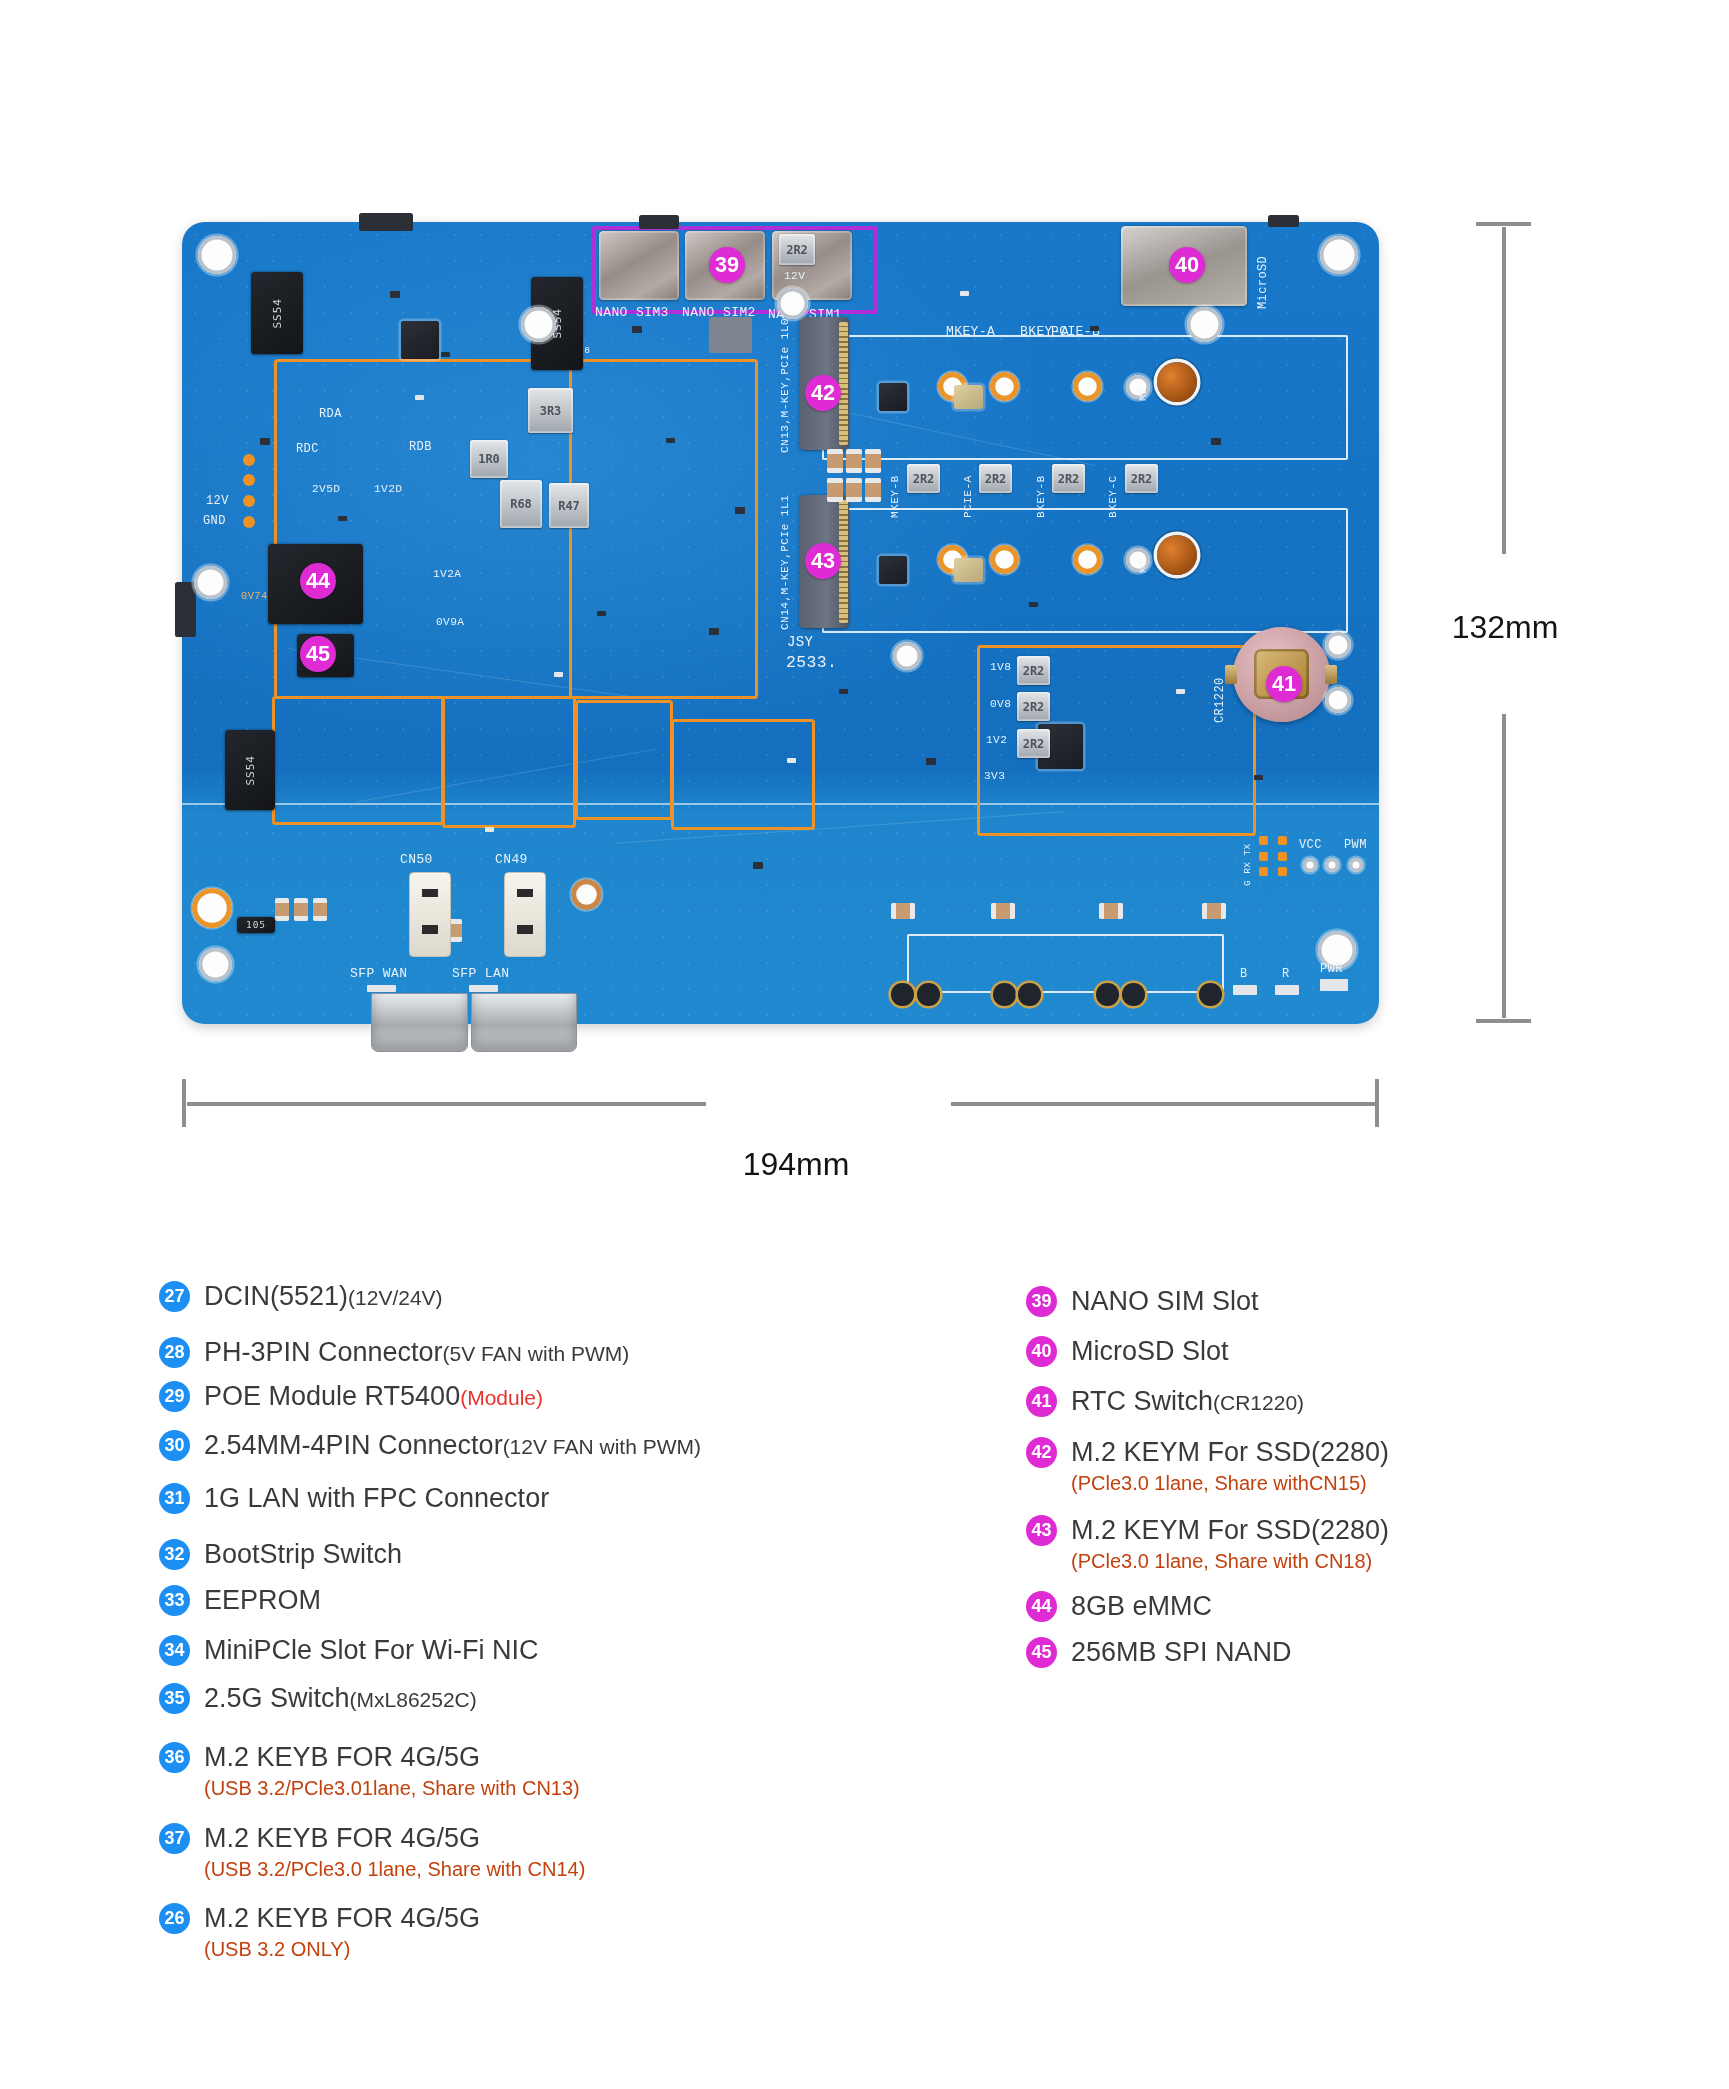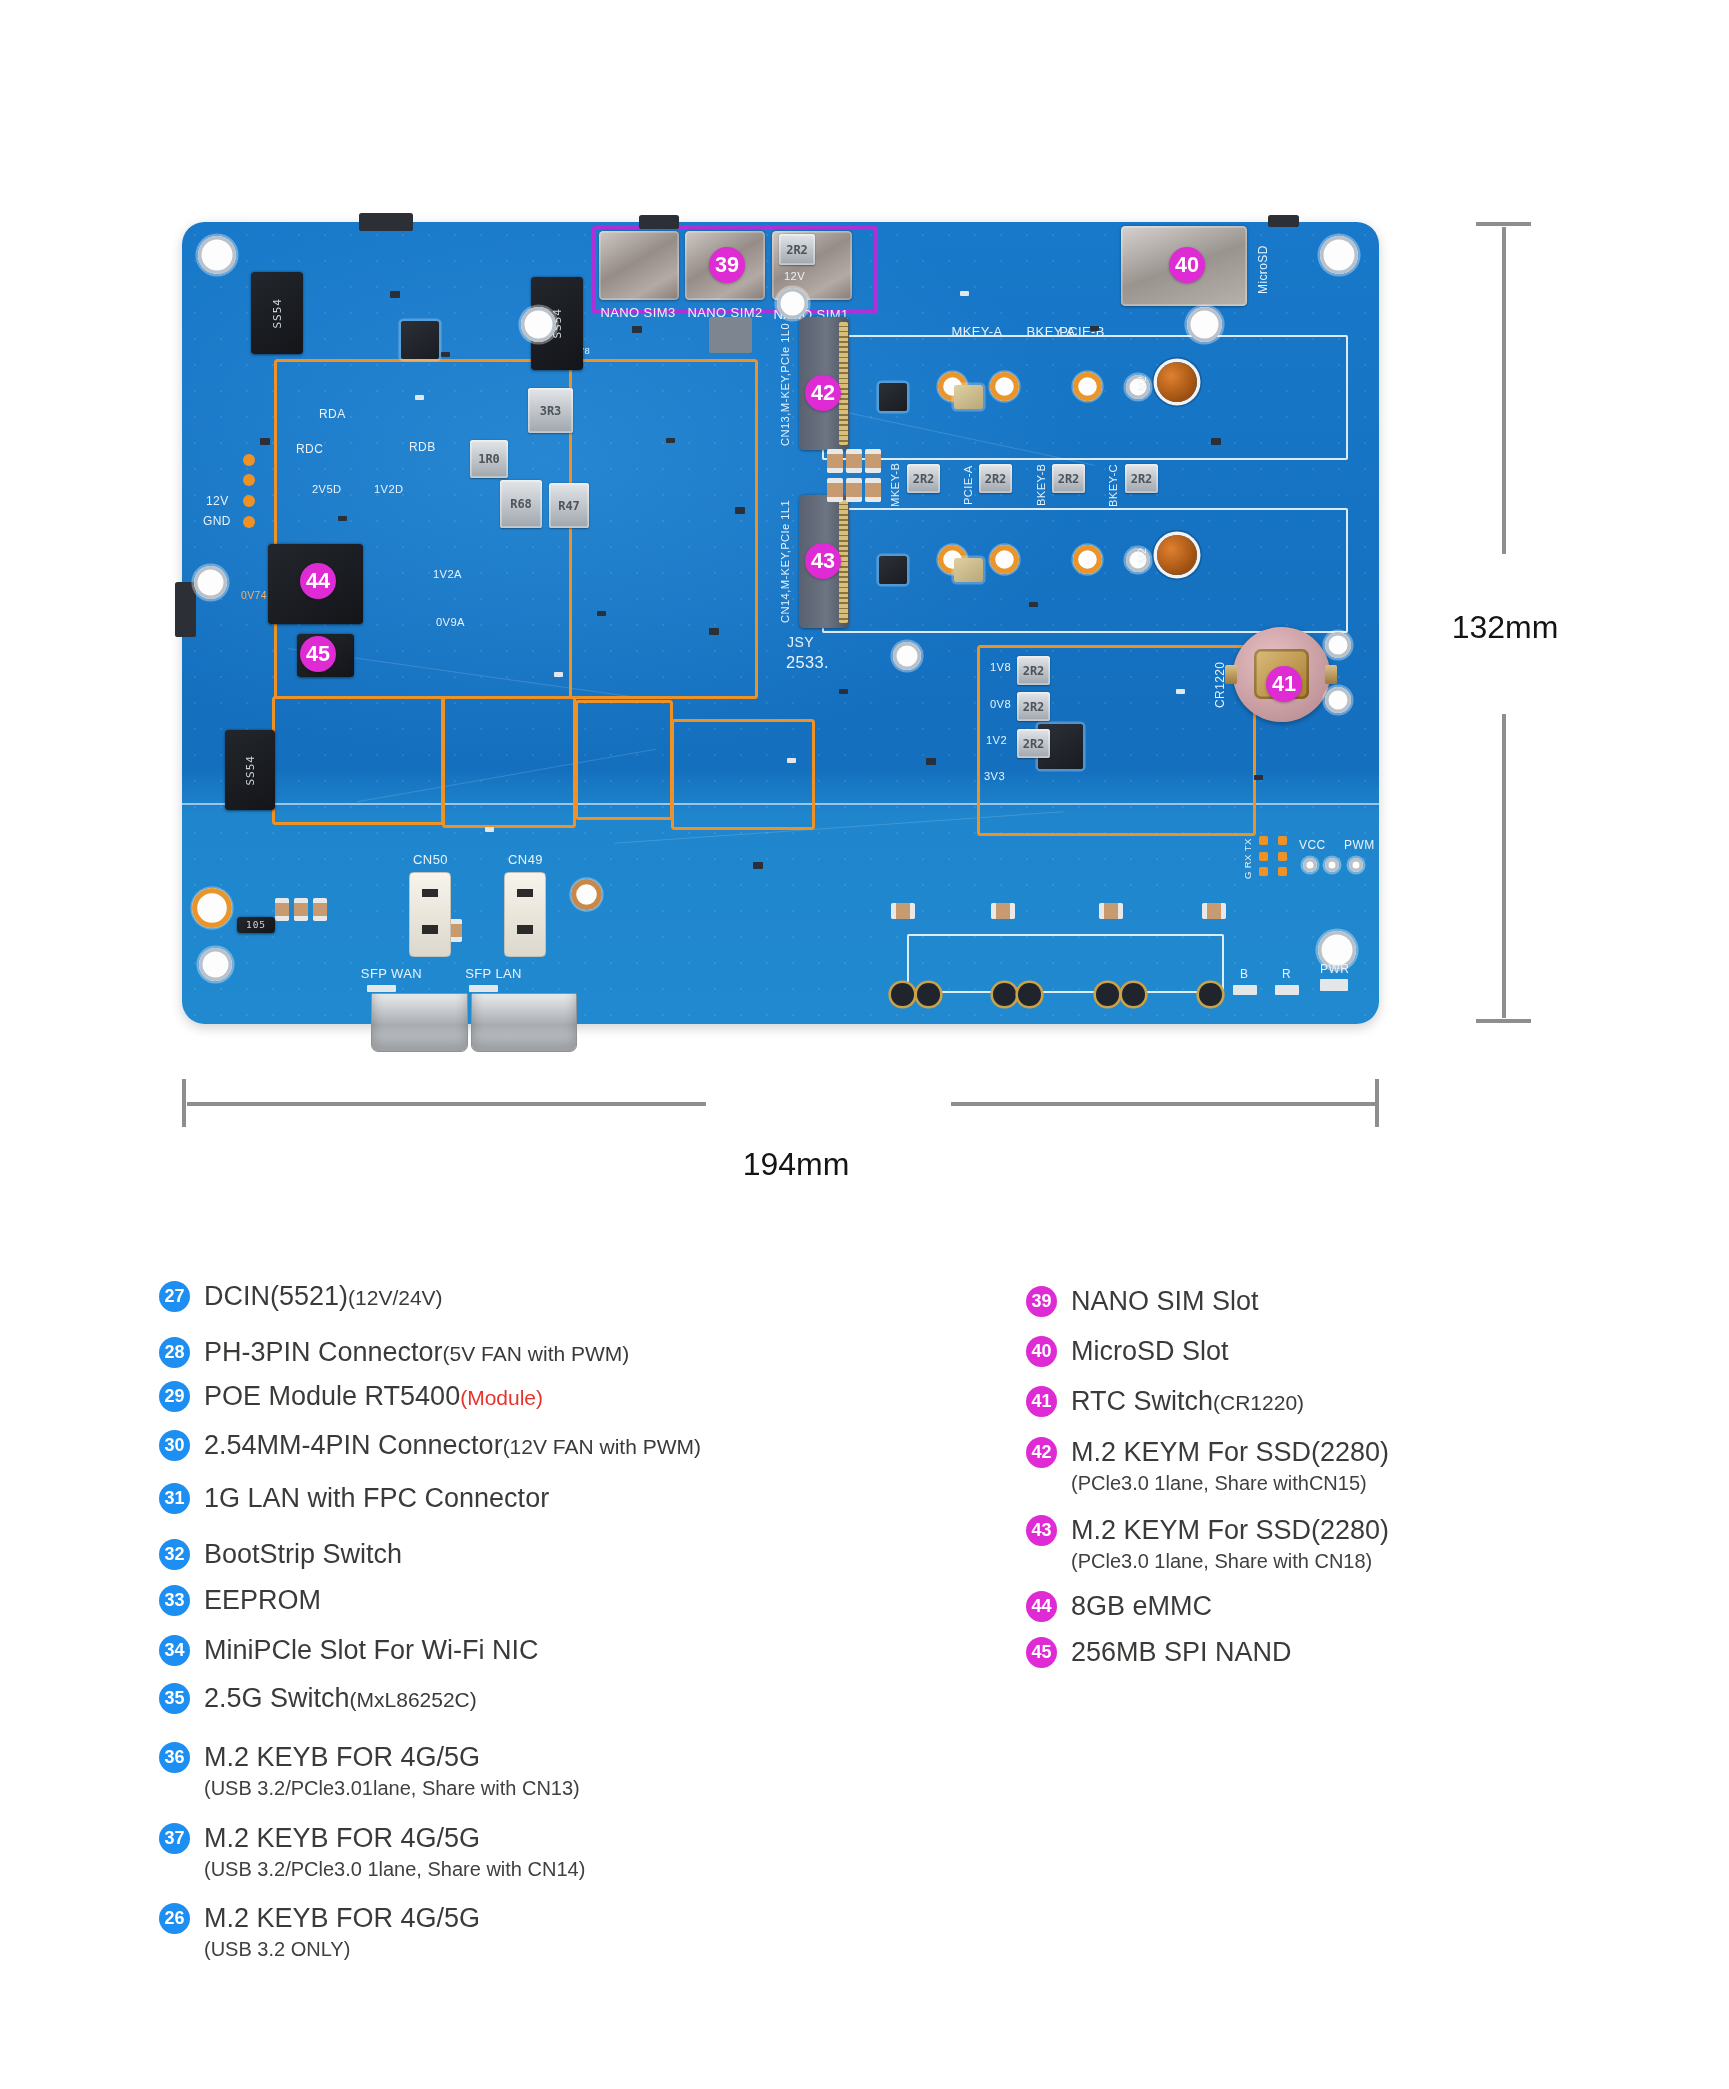--- a/index.html
+++ b/index.html
@@ -11,21 +11,21 @@
       linear-gradient(180deg,#1878c9 0%,#146fbe 68%,#1f86cd 74%,#2189d0 100%);
     box-shadow:0 3.5px 12px rgba(0,0,0,.18);}
   .dots{position:absolute;inset:0;border-radius:22.5px;
     background-image:radial-gradient(rgba(255,255,255,.09) 1.3px, rgba(0,0,0,0) 1.3px);
     background-size:26px 26px;}
   .trace{position:absolute;border-top:1.7px solid rgba(255,255,255,.15);}
   .divline{position:absolute;background:rgba(255,255,255,.55);}
   .oreg{position:absolute;border:3.5px solid #ef9226;border-radius:3.5px;}
   .wreg{position:absolute;border:2.6px solid rgba(255,255,255,.85);border-radius:1.7px;}
   .mreg{position:absolute;border:4.3px solid #b02fd8;border-radius:2.6px;}
-  .silk{position:absolute;color:#e9f2fa;font-family:Liberation Sans, sans-serif;font-size:13px;letter-spacing:0.4px;white-space:nowrap;text-align:center;}
+  .silk{position:absolute;color:#e9f2fa;font-family:Liberation Mono, monospace;font-size:13px;letter-spacing:0.4px;white-space:nowrap;}
   .vt{writing-mode:vertical-rl;transform:rotate(180deg);}
   .hole{position:absolute;border-radius:50%;background:#fdfdfd;box-shadow:inset 0 0 0 3.5px #b9c2ca, 0 0 0 2.6px rgba(255,255,255,.35);}
   .hole.or{box-shadow:inset 0 0 0 5.2px #e8952c, 0 0 0 1.7px rgba(255,255,255,.3);}
   .hole.cu{box-shadow:inset 0 0 0 5.2px #c8884a, 0 0 0 1.7px rgba(255,255,255,.3);}
   .standoff{position:absolute;border-radius:50%;background:radial-gradient(circle at 35% 35%,#e08030,#9c4f10 70%);box-shadow:0 0 0 3.5px #f0f2f4,0 0 0 5.2px rgba(0,0,0,.18);}
   .chip{position:absolute;background:linear-gradient(145deg,#23262c,#131519);border-radius:3.5px;box-shadow:0 0.9px 2.6px rgba(0,0,0,.5);display:flex;align-items:center;justify-content:center;}
   .chip .lbl{color:#cfd6dc;font-family:"DejaVu Sans Mono",monospace;font-size:11.2px;letter-spacing:0.9px;}
   .qfn{position:absolute;background:linear-gradient(145deg,#2c3038,#191c21);border-radius:2.6px;box-shadow:0 0 0 2.6px rgba(255,255,255,.25);}
   .qfn.pale{background:linear-gradient(145deg,#dfd0a2,#b9a878);}
   .ind{position:absolute;background:linear-gradient(180deg,#e3e6e9,#9fa6ad);border-radius:2.6px;display:flex;align-items:center;justify-content:center;color:#4e545b;font-family:"DejaVu Sans Mono",monospace;font-weight:bold;font-size:12px;box-shadow:inset 0 0 0 1.7px rgba(255,255,255,.4),0 0.9px 1.7px rgba(0,0,0,.35);}
@@ -50,21 +50,21 @@
   
   .dimline{position:absolute;background:#8e8e8e;}
   .dimtxt{position:absolute;font-size:32px;color:#141414;text-align:center;}
   
   .lrow{position:absolute;display:flex;gap:14px;}
   .lb{flex:0 0 auto;width:31px;height:31px;border-radius:50%;color:#fff;text-align:center;font:bold 18px/31px "Liberation Sans",sans-serif;margin-top:1.7px;}
   .lb.bl{background:#1e8ff2;}
   .lb.mg{background:#df2bd3;}
   .lmain{font-size:27px;line-height:35px;color:#3a3a38;}
   .lsm{font-size:21px;}
-  .lnote{font-size:20px;line-height:26px;color:#404040;}
+  .lnote{font-size:20px;line-height:26px;color:#c2410c;}
   .red{color:#e6332c;}
 </style>
 </head>
 <body>
 
 <div class="canvas">
 
   <div class="board">
     <div class="dots"></div>
 

